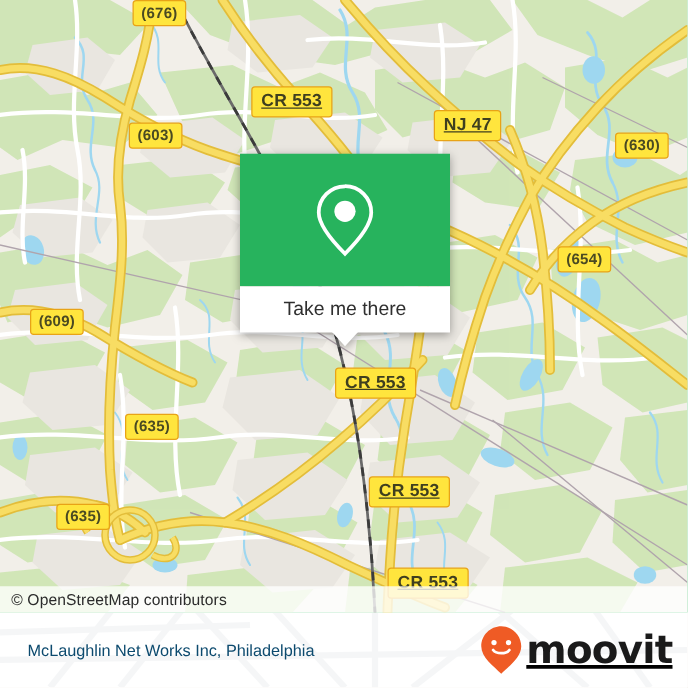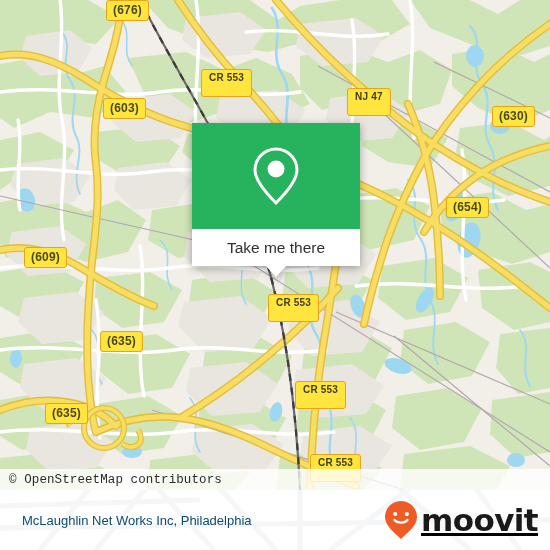--- a/index.html
+++ b/index.html
@@ -47,43 +47,44 @@
     width: 550px;
     height: 21px;
     background: rgba(255,255,255,0.78);
     display: flex;
     align-items: center;
     font-size: 12.5px;
     color: #2b2b2b;
     letter-spacing: 0.1px;
     box-sizing: border-box;
     padding-left: 9px;
-    font-family: Liberation Mono, monospace;
+    font-family: Liberation Sans, sans-serif;
   }
 
   
   .shield {
     position: absolute;
     background: #ffe53d;
     border: 1.6px solid #e8a317;
     border-radius: 3px;
     color: #4a4a22;
     font-size: 12px;
     font-weight: bold;
     line-height: 1;
     padding: 3px 6px 4px 6px;
     white-space: nowrap;
     font-family: "Liberation Sans", sans-serif;
     box-sizing: border-box;
     letter-spacing: 0.2px;
   }
   .shield.big {
-    font-size: 10px;
-    padding: 3px 7px 13px 7px;
+    font-size: 14px;
+    padding: 3px 7px 6px 7px;
     color: #3f3f1f;
+    text-decoration: underline;
   }
 
   
   #popup {
     position: absolute;
     left: 192px;
     top: 123px;
     width: 184px;
     z-index: 40;
     filter: drop-shadow(0 2px 4px rgba(0,0,0,0.35));

